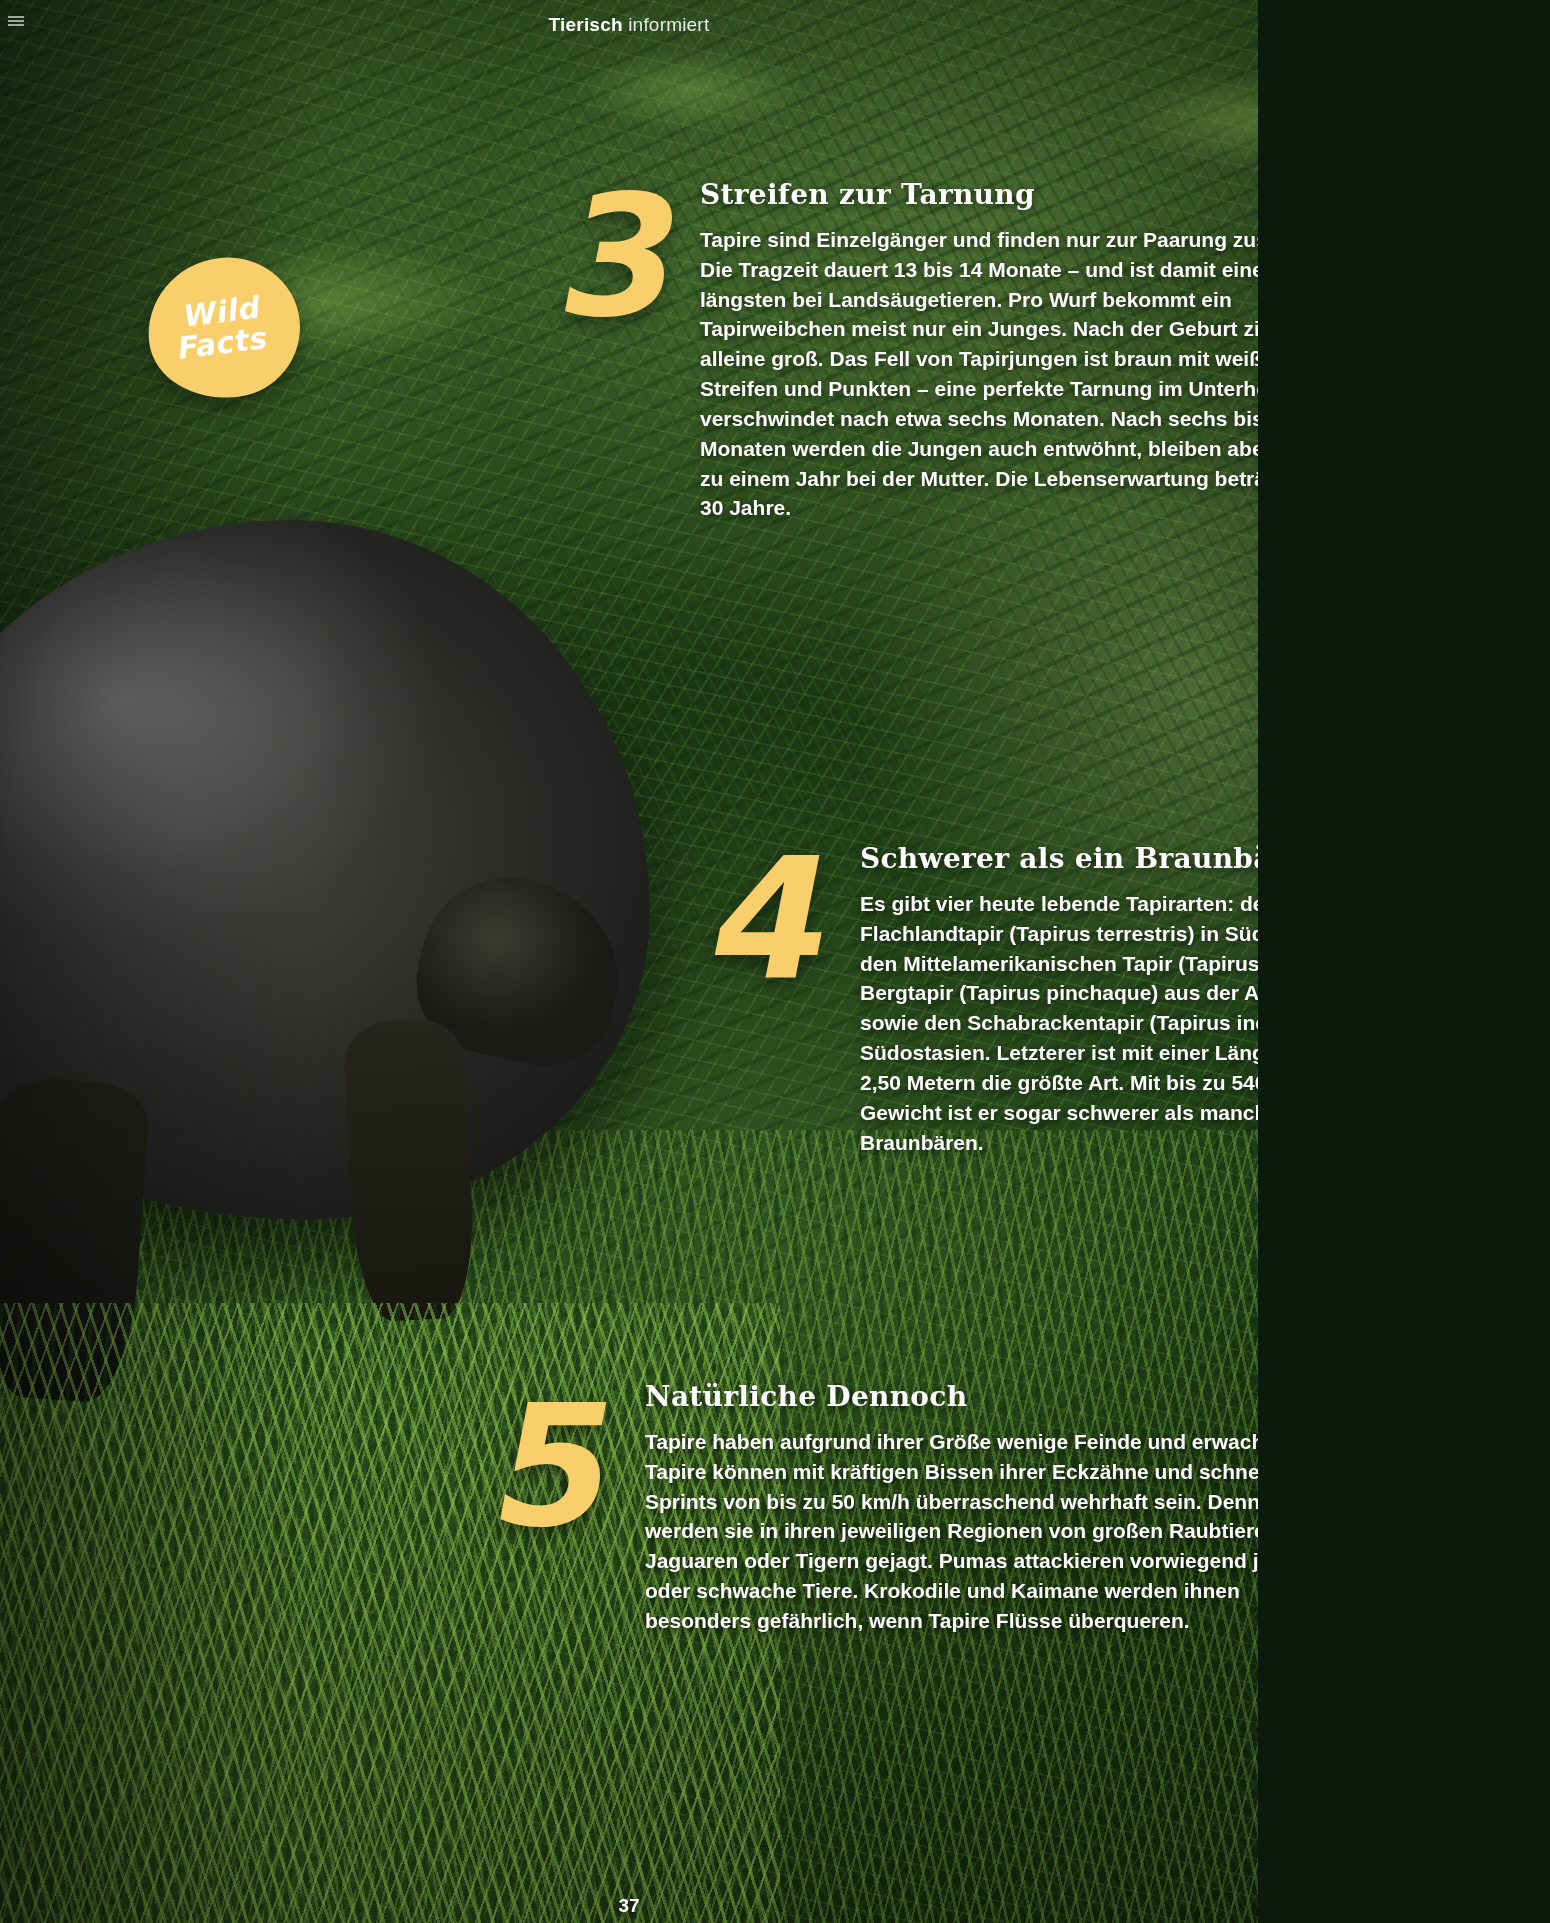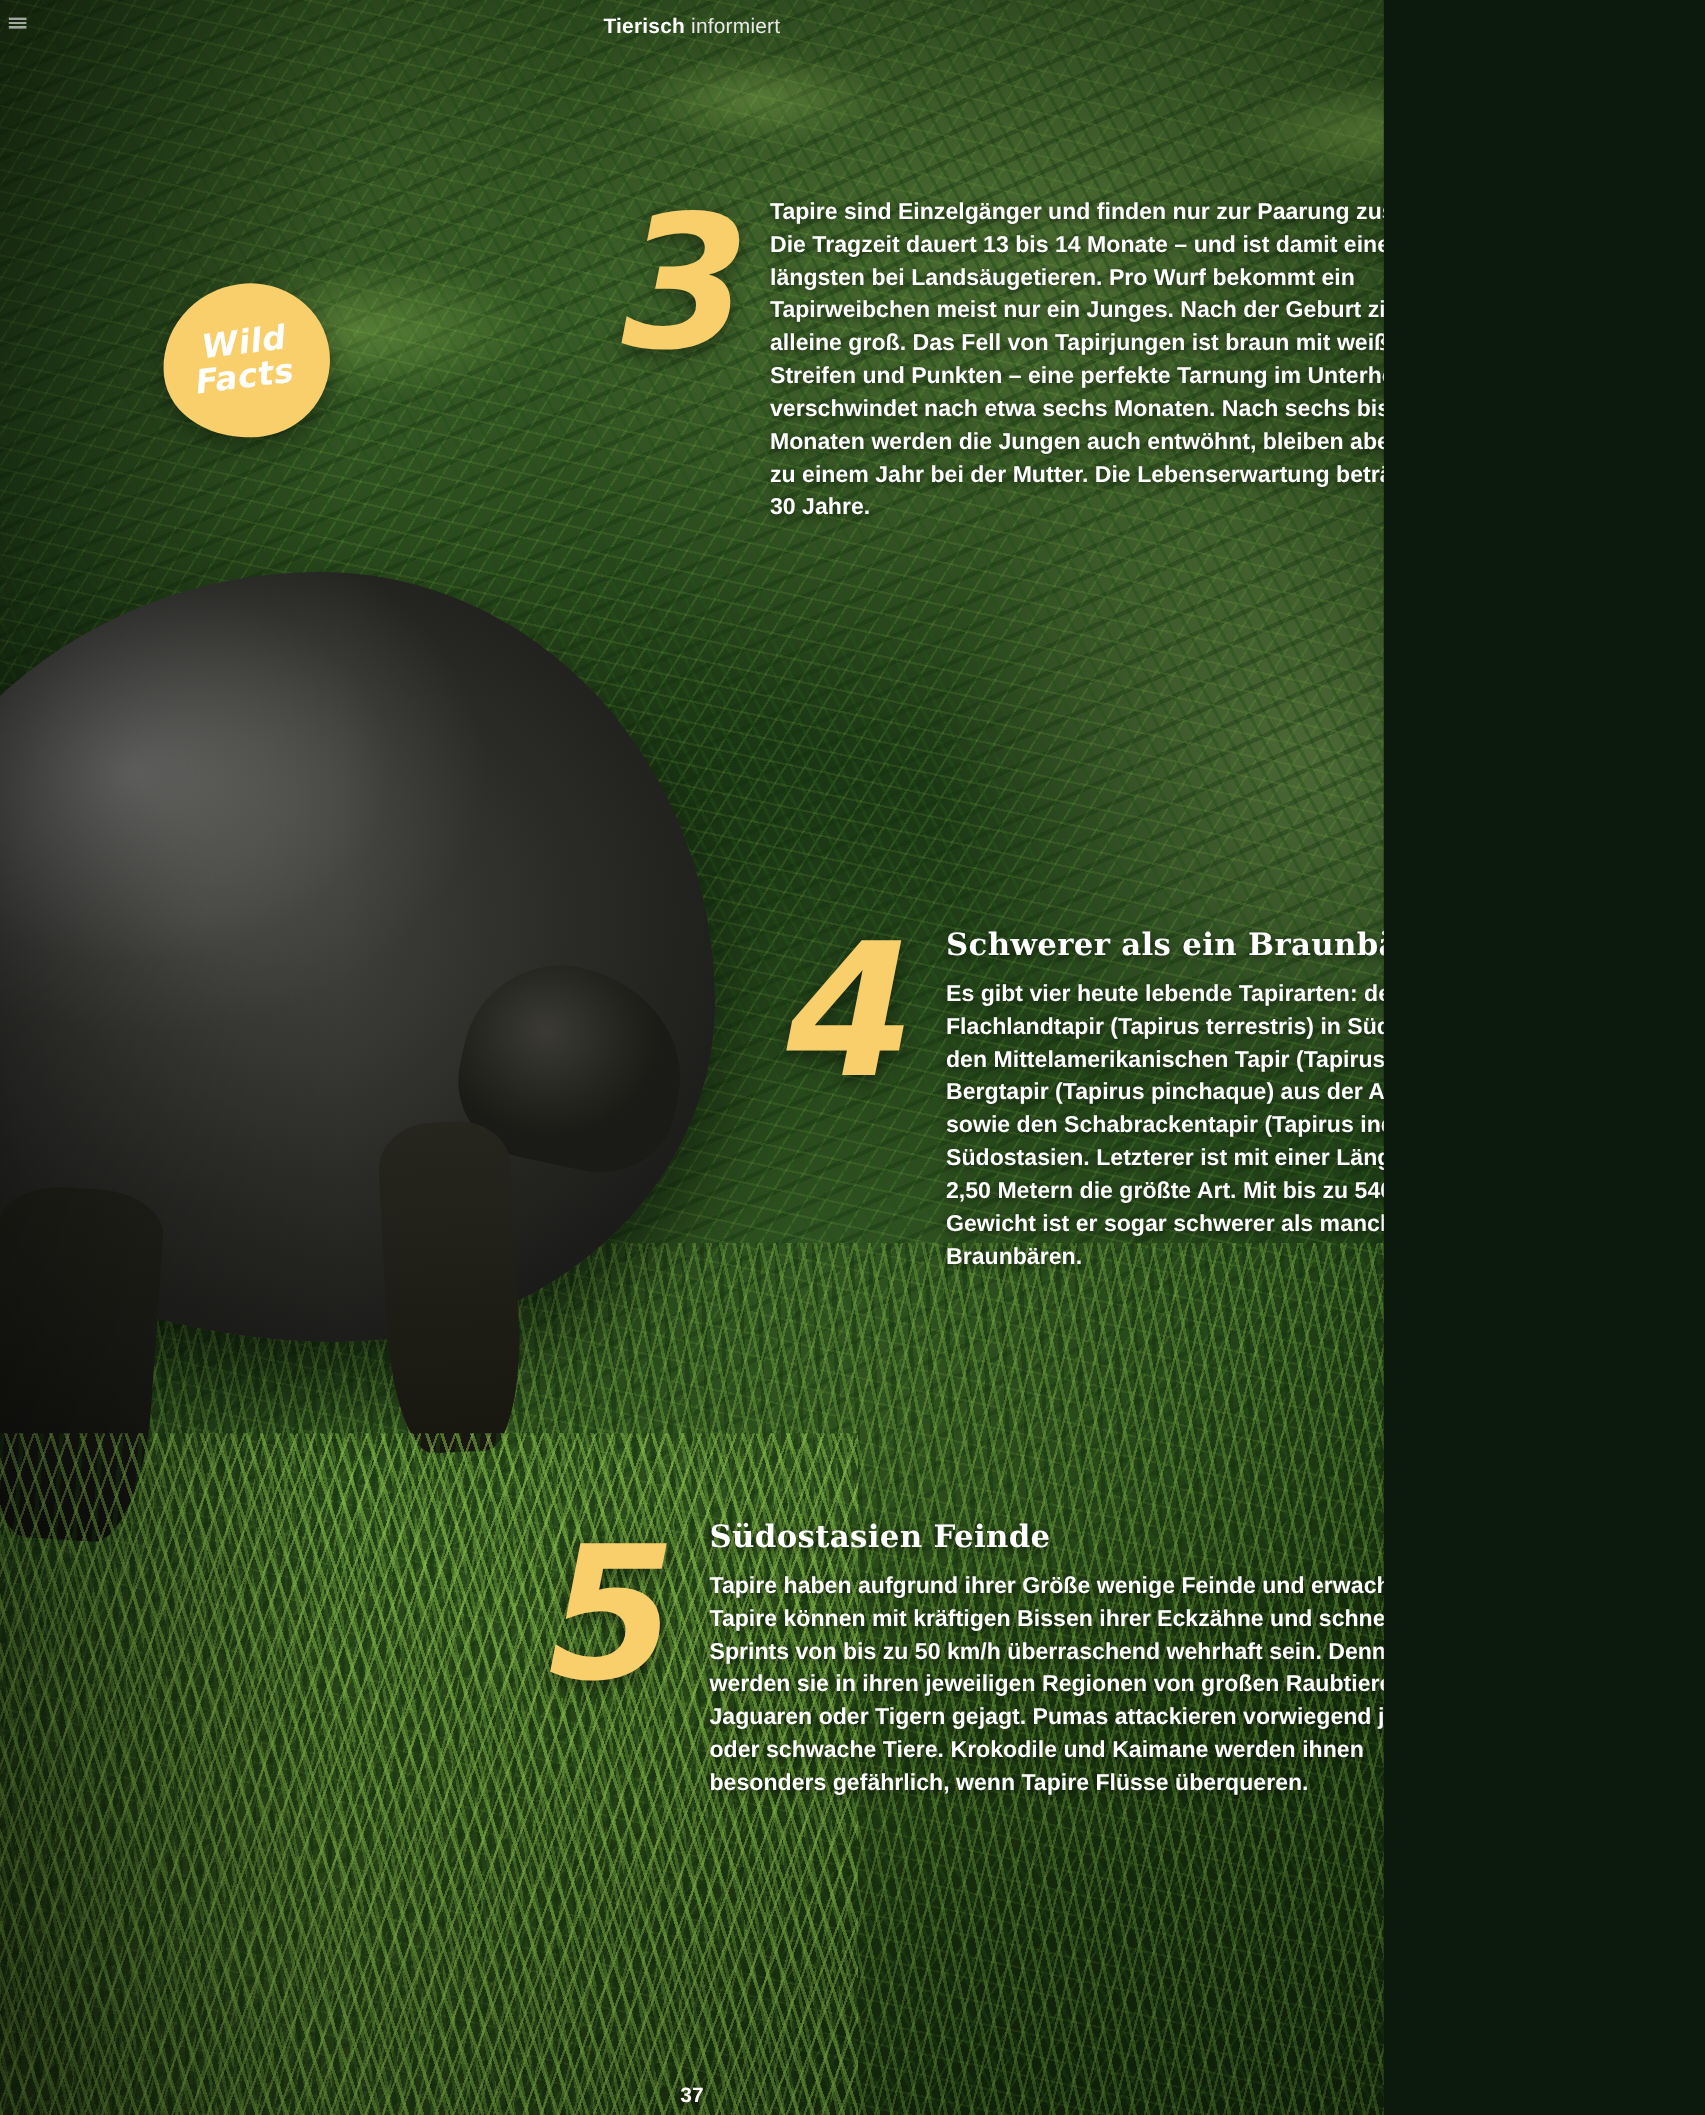--- a/index.html
+++ b/index.html
@@ -269,30 +269,31 @@
     <span class="rh-bold">Tierisch</span><span class="rh-light"> informiert</span>
   </div>
 
   <div class="wild-facts">
     <span class="wf1">Wild</span>
     <span class="wf2">Facts</span>
   </div>
 
   <div class="fact-num" id="num-3">3</div>
   <div class="fact" id="fact-3">
+    <h2 class="fact-title">Streifen zur Tarnung</h2>
     <p class="fact-body">Tapire sind Einzelgänger und finden nur zur Paarung zusammen. Die Tragzeit dauert 13 bis 14 Monate – und ist damit eine der längsten bei Landsäugetieren. Pro Wurf bekommt ein Tapirweibchen meist nur ein Junges. Nach der Geburt zieht sie es alleine groß. Das Fell von Tapirjungen ist braun mit weißen Streifen und Punkten – eine perfekte Tarnung im Unterholz. Diese verschwindet nach etwa sechs Monaten. Nach sechs bis acht Monaten werden die Jungen auch entwöhnt, bleiben aber oft bis zu einem Jahr bei der Mutter. Die Lebenserwartung beträgt rund 30 Jahre.</p>
   </div>
 
   <div class="fact-num" id="num-4">4</div>
   <div class="fact" id="fact-4">
     <h2 class="fact-title">Schwerer als ein Braunbär</h2>
     <p class="fact-body">Es gibt vier heute lebende Tapirarten: den Flachlandtapir (Tapirus terrestris) in Südamerika, den Mittelamerikanischen Tapir (Tapirus bairdii), den Bergtapir (Tapirus pinchaque) aus der Andenregion sowie den Schabrackentapir (Tapirus indicus) aus Südostasien. Letzterer ist mit einer Länge von bis zu 2,50 Metern die größte Art. Mit bis zu 540 Kilogramm Gewicht ist er sogar schwerer als manche Braunbären.</p>
   </div>
 
   <div class="fact-num" id="num-5">5</div>
   <div class="fact" id="fact-5">
-    <h2 class="fact-title">Südostasien Feinde</h2>
+    <h2 class="fact-title">Natürliche Dennoch</h2>
     <p class="fact-body">Tapire haben aufgrund ihrer Größe wenige Feinde und erwachsene Tapire können mit kräftigen Bissen ihrer Eckzähne und schnellen Sprints von bis zu 50 km/h überraschend wehrhaft sein. Dennoch werden sie in ihren jeweiligen Regionen von großen Raubtieren wie Jaguaren oder Tigern gejagt. Pumas attackieren vorwiegend junge oder schwache Tiere. Krokodile und Kaimane werden ihnen besonders gefährlich, wenn Tapire Flüsse überqueren.</p>
   </div>
 
   <div class="page-number">37</div>
 
 </div>
 
 </body></html>

